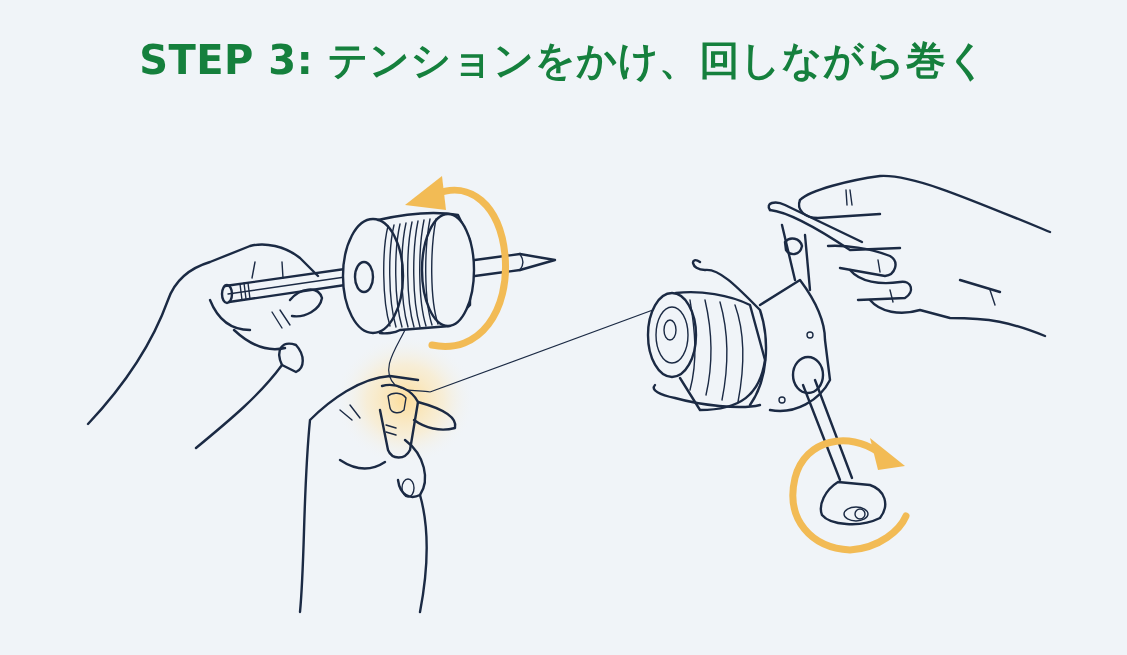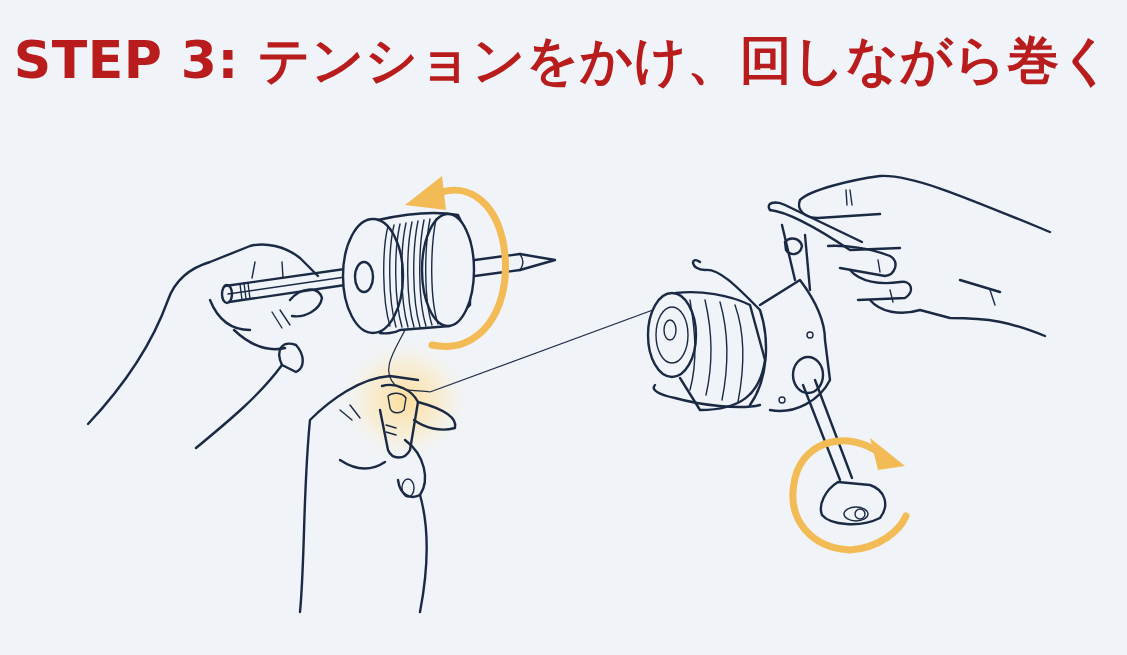--- a/index.html
+++ b/index.html
@@ -17,23 +17,23 @@
       background: #f0f4f8;
     }
     .title {
       position: absolute;
       top: 30px;
       left: 0;
       width: 1127px;
       text-align: center;
       font-family: "DejaVu Sans", sans-serif;
       font-weight: bold;
-      font-size: 52px;
+      font-size: 40px;
       letter-spacing: 0.5px;
-      color: #b91c1c;
+      color: #15803d;
       line-height: 60px;
     }
     .illustration {
       position: absolute;
       left: 0;
       top: 0;
       width: 1127px;
       height: 655px;
     }
     .ink { fill: none; stroke: #1b2a44; stroke-width: 2.4; stroke-linecap: round; stroke-linejoin: round; }

